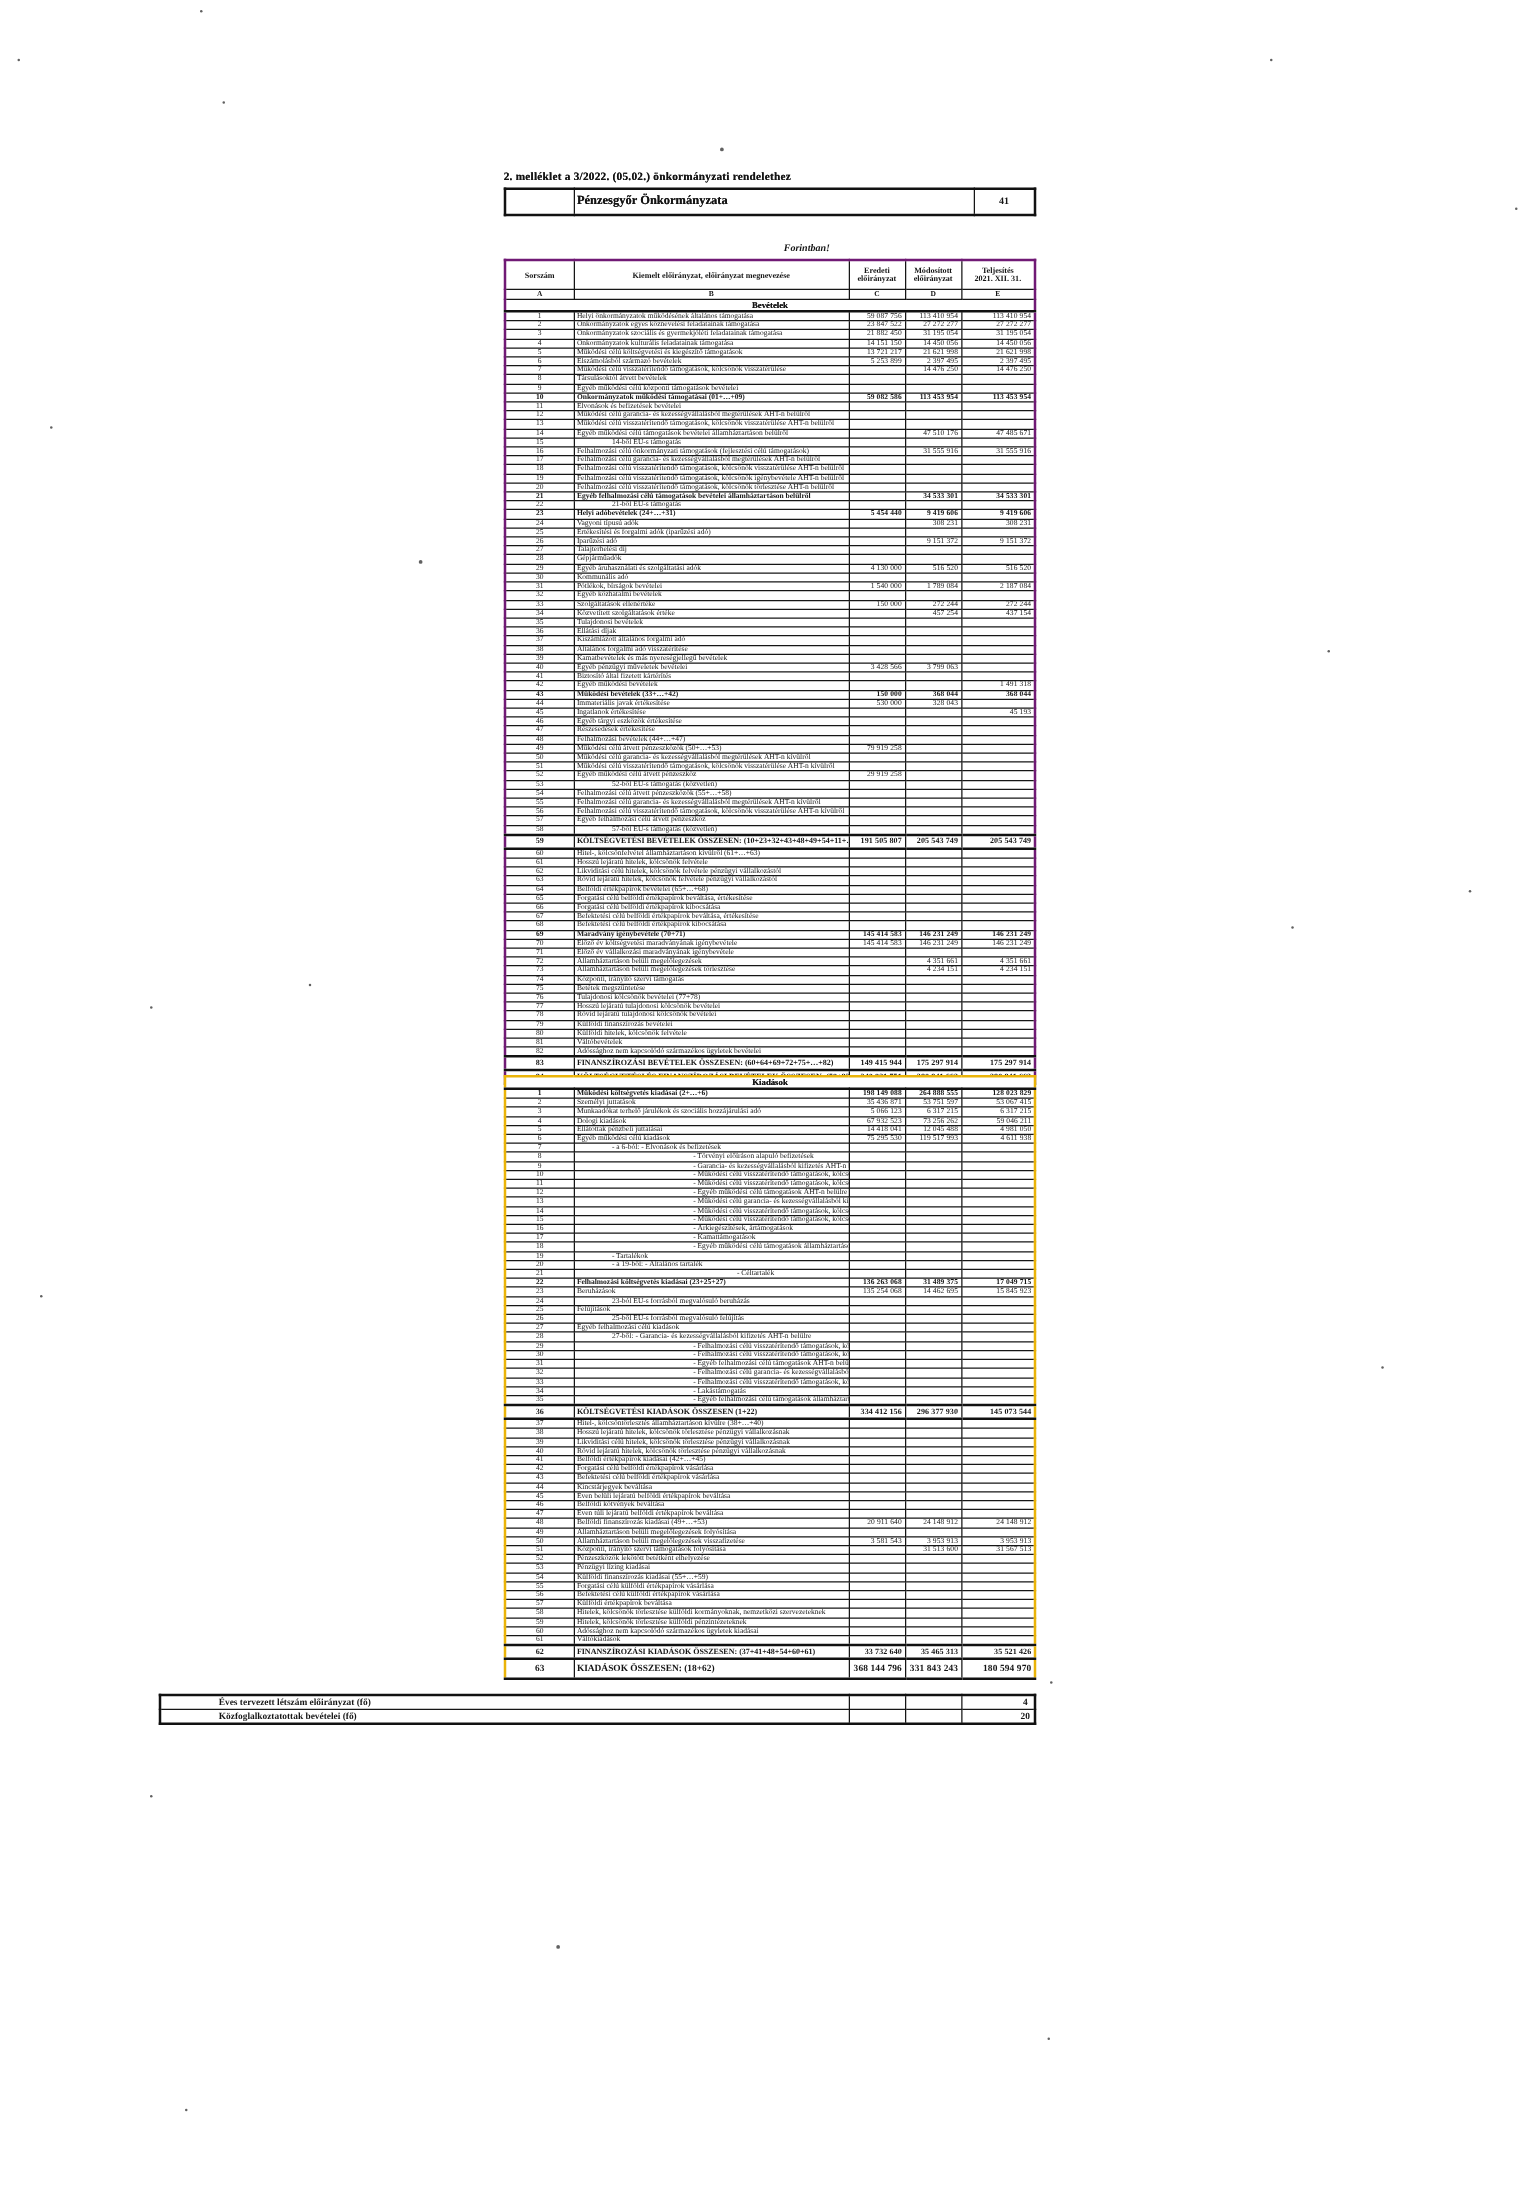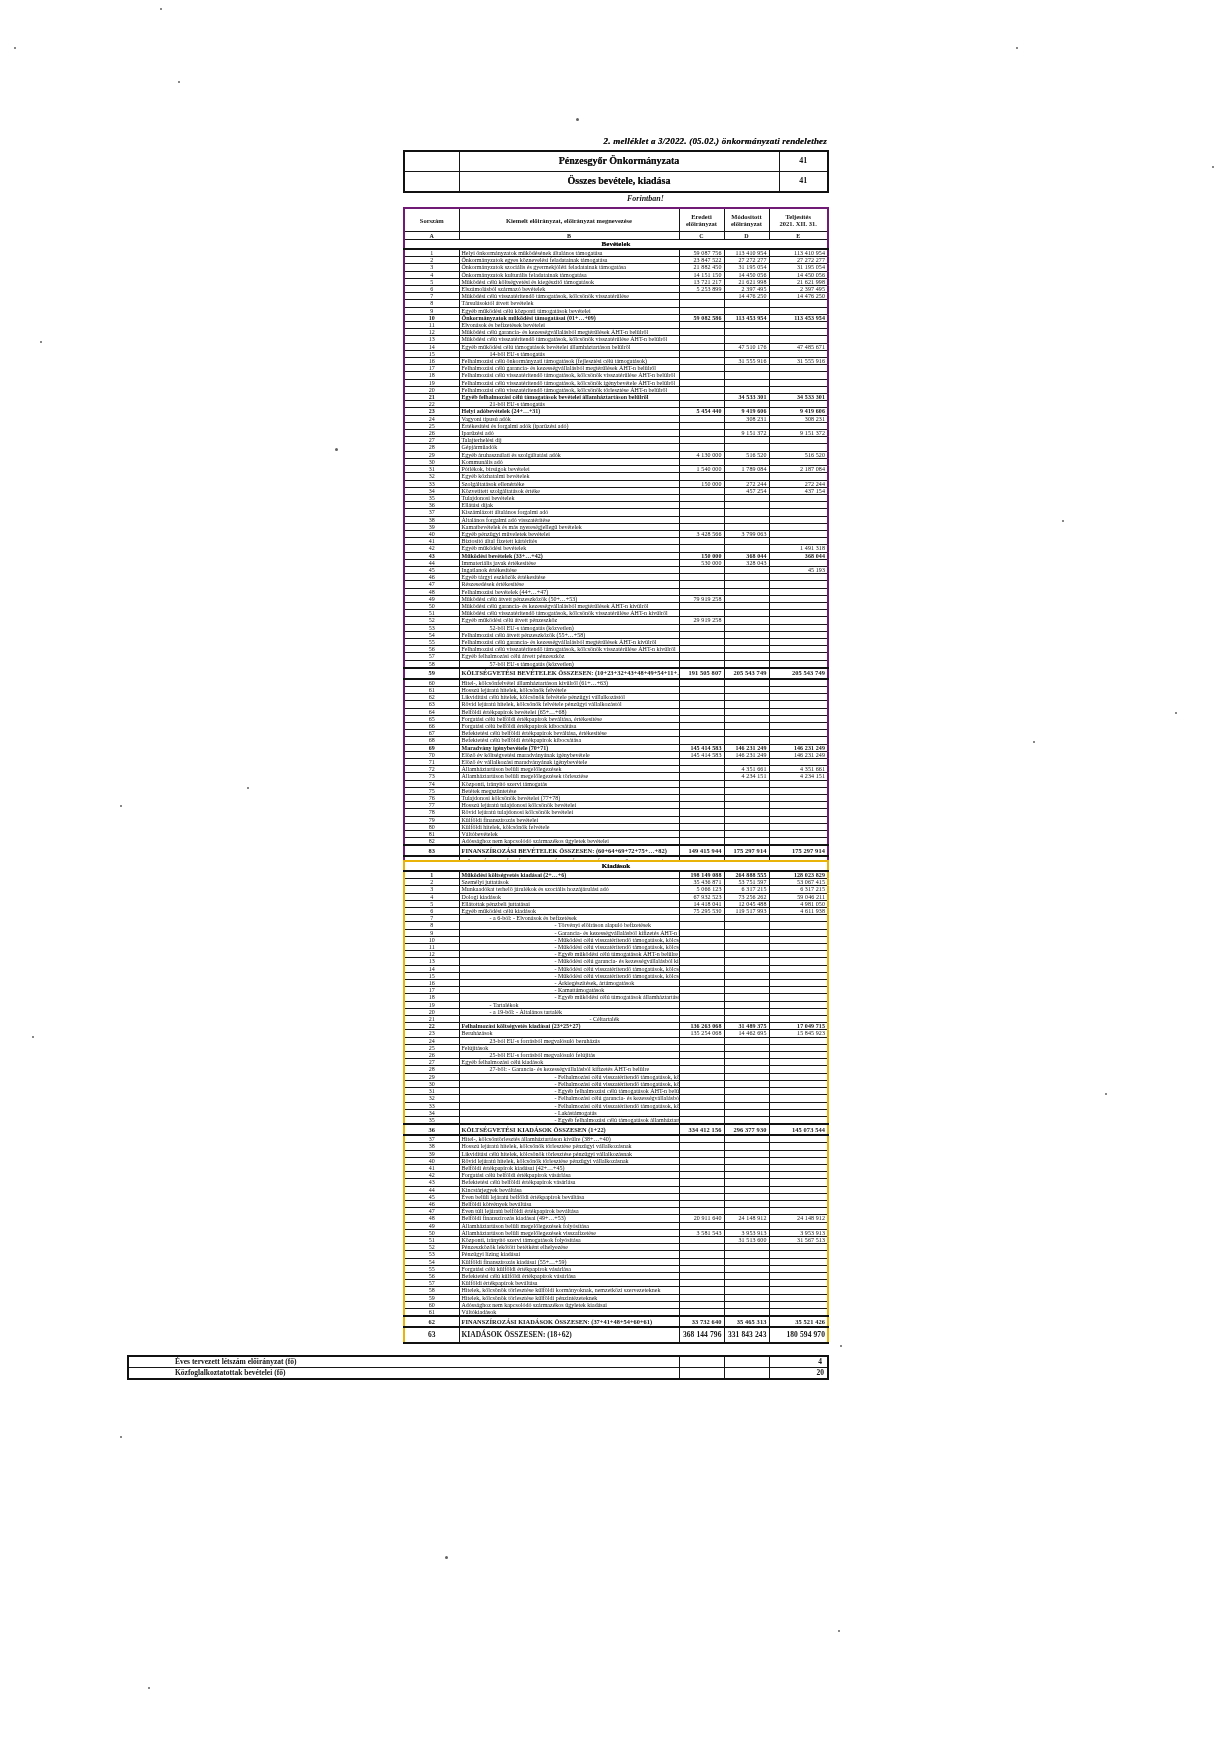--- a/index.html
+++ b/index.html
@@ -3,30 +3,30 @@
 <meta charset="utf-8">
 <style>
   html,body{margin:0;padding:0;}
   body{
     width:1232px;height:1752px;position:relative;background:#ffffff;
     font-family:"Liberation Serif","DejaVu Serif",serif;color:#151515;
     -webkit-font-smoothing:antialiased;
   }
   .speck{position:absolute;background:#3a3a3a;border-radius:50%;width:2px;height:2px;opacity:.8;}
   #ref-line{
-    position:absolute;top:136px;left:403px;width:424px;text-align:right;
-    font-size:9px;font-style:italic;font-weight:bold;letter-spacing:.2px;
+    position:absolute;top:136px;left:403px;width:424px;text-align:left;
+    font-size:9px;font-weight:bold;letter-spacing:.2px;
     text-shadow:0 0 .5px #222;
   }
   table{border-collapse:collapse;table-layout:fixed;position:absolute;background:#fff;}
   td,th{border:1px solid #161616;overflow:hidden;white-space:nowrap;padding:0 2px;font-weight:normal;}
   
   #head-table{left:403px;top:150px;width:424px;border:2px solid #111;}
   #head-table td{height:19px;font-size:10px;}
-  #head-table .t{text-align:center;font-weight:bold;text-shadow:0 0 .5px #222;}
+  #head-table .t{text-align:left;font-weight:bold;text-shadow:0 0 .5px #222;}
   #head-table .corner{text-align:center;font-weight:bold;font-size:8px;}
   #forintban{
     position:absolute;top:194px;left:627px;width:200px;text-align:left;
     font-size:8px;font-style:italic;font-weight:bold;
   }
   
   #rev-table{left:403px;top:207px;width:424px;border:2px solid #701a75;}
   #exp-table{left:403px;top:860px;width:424px;border:2px solid #eab308;}
   #rev-table thead td{font-size:6.5px;text-align:center;font-weight:bold;white-space:pre-line;line-height:7px;}
   #rev-table thead tr.hd td{height:22px;vertical-align:middle;}
@@ -80,25 +80,20 @@
       <col style="width:55px">
       <col style="width:320px">
       <col style="width:49px">
     </colgroup>
   <tbody>
       <tr>
     <td></td>
     <td class="t">Pénzesgyőr Önkormányzata</td>
     <td class="corner">41</td>
   </tr>
-  <tr>
-    <td></td>
-    <td class="t">Összes bevétele, kiadása</td>
-    <td class="corner">41</td>
-  </tr>
 </tbody>
   </table>
 
 <div id="forintban">Forintban!</div>
 
 <table id="rev-table">
   <colgroup>
       <col style="width:55px">
       <col style="width:220px">
       <col style="width:45px">

